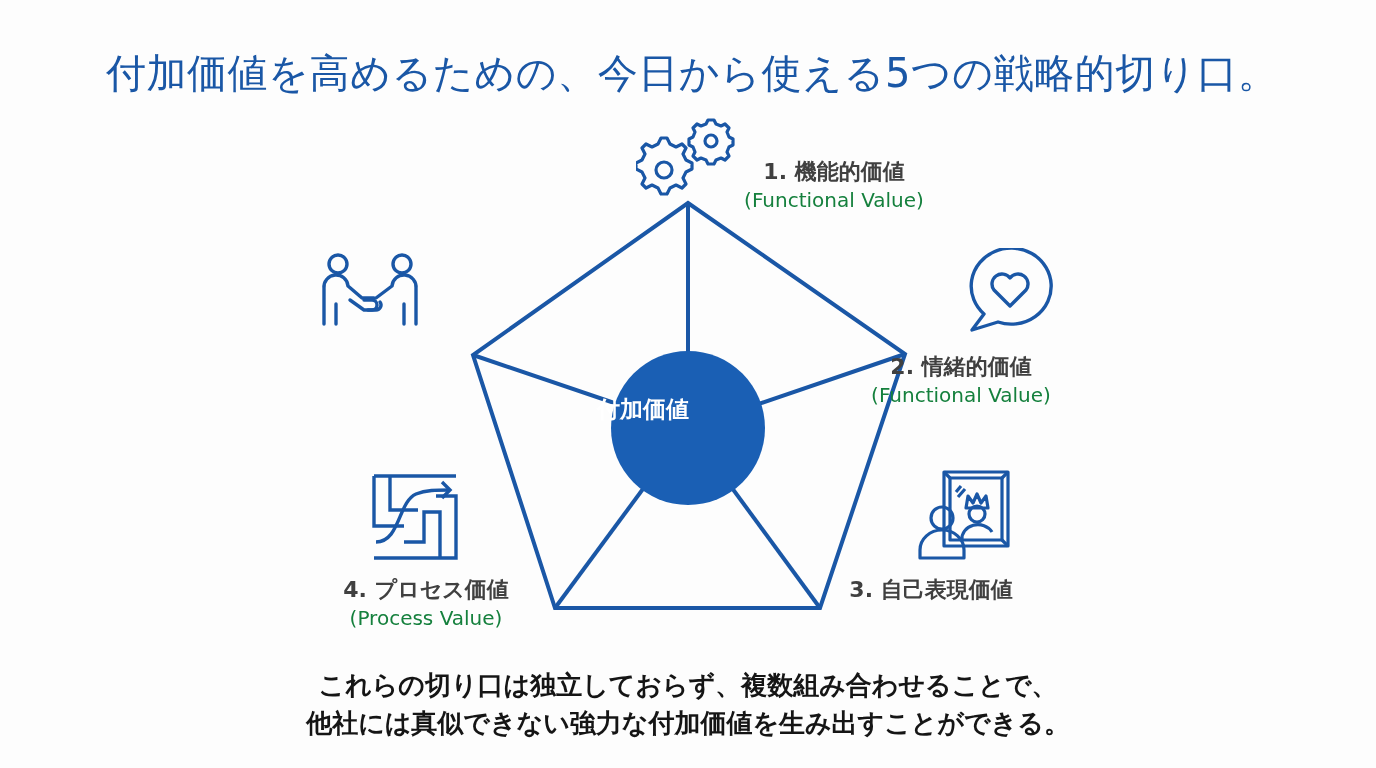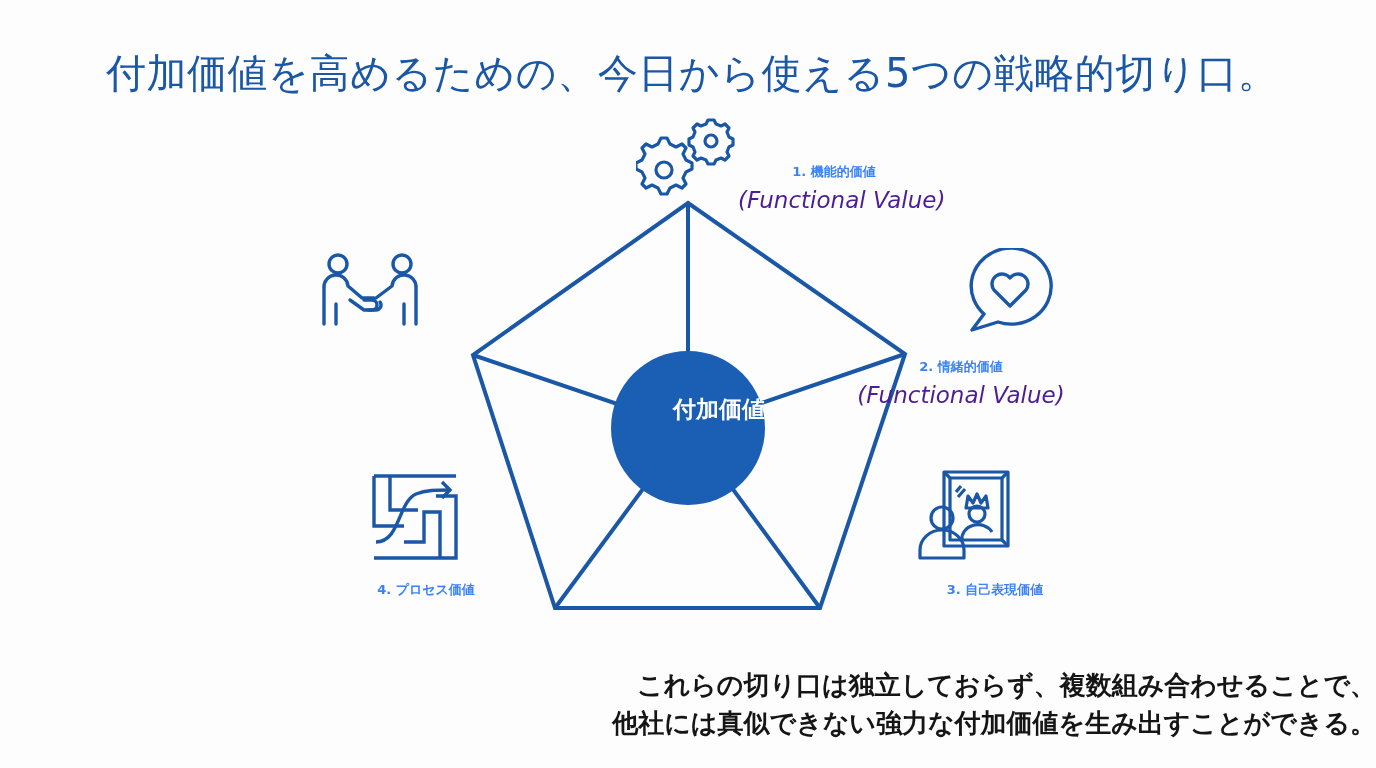--- a/index.html
+++ b/index.html
@@ -8,31 +8,31 @@
       background: #fdfdfd; position: relative;
       font-family: "DejaVu Sans", "Liberation Sans", sans-serif;
     }
     .title {
       position: absolute; left: 78px; top: 46px;
       font-size: 40px; font-weight: normal; color: #1a57a6;
       letter-spacing: 0.5px; white-space: nowrap; margin-left: 28px;
     }
     svg.diagram { position: absolute; left: 0; top: 0; }
     .center-text {
-      position: absolute; left: 611px; top: 392px; width: 154px;
-      text-align: right; color: #ffffff; font-weight: bold;
+      position: absolute; left: 597px; top: 392px; width: 154px;
+      text-align: left; color: #ffffff; font-weight: bold;
       font-size: 23px; line-height: 34px;
     }
     .label { position: absolute; text-align: center; white-space: nowrap; }
-    .label .jp { font-size: 13px; font-weight: bold; color: #3b82f6; line-height: 28px; }
-    .label .en { font-size: 23px; color: #4c1d95; line-height: 28px; font-style: italic; }
+    .label .jp { font-size: 22px; font-weight: bold; color: #404040; line-height: 28px; }
+    .label .en { font-size: 20px; color: #15803d; line-height: 28px; }
     .icon { position: absolute; }
     .footer {
       position: absolute; left: 0; width: 1376px; top: 666px;
-      text-align: right; font-size: 26px; font-weight: bold; color: #151515;
+      text-align: center; font-size: 26px; font-weight: bold; color: #151515;
       line-height: 38px;
     }
   </style>
 </head>
 <body>
 
 <div class="title">付加価値を高めるための、今日から使える5つの戦略的切り口。</div>
 
 <svg class="diagram" width="1376" height="768">
   <g stroke="#1a57a6" stroke-width="4" fill="none" stroke-linejoin="miter">
@@ -83,37 +83,38 @@
     <line x1="94" y1="80" x2="88" y2="74"></line>
     <line x1="42" y1="26" x2="47" y2="20"></line>
       <line x1="44" y1="31" x2="51" y2="23"></line>
     <path d="M52,42 L54,30 L59,37 L63,28 L67,37 L72,30 L74,42 Z"></path>
     <circle cx="63" cy="48" r="8"></circle>
     <path d="M48,74 A16,14 0 0 1 78,66"></path>
     <circle cx="28" cy="52" r="11"></circle>
     <path d="M6,92 V84 A22,20 0 0 1 50,84 V92 Z"></path>
   </g>
 </svg>
-<div class="label" style="left:872px;top:576px;width:246px">
+<div class="label" style="left:808px;top:576px;width:246px">
   <div class="jp">3. 自己表現価値</div>
 </div>
 
 <svg class="icon" style="left:370px;top:472px" width="90" height="90" viewBox="0 0 90 90">
   <g fill="none" stroke="#1a57a6" stroke-width="3.4" stroke-linejoin="miter">
     <polyline points="4,4 86,4"></polyline>
     <polyline points="4,4 4,54 34,54"></polyline>
     <polyline points="20,4 20,38 48,38"></polyline>
     <polyline points="4,86 86,86 86,24 66,24"></polyline>
     <polyline points="70,86 70,40 54,40 54,70 34,70"></polyline>
     <path d="M6,70 C30,70 28,30 46,22 C56,18 66,18 80,18"></path>
     <polyline points="72,10 80,18 72,26"></polyline>
   </g>
 </svg>
 <div class="label" style="left:332px;top:576px;width:188px">
   <div class="jp">4. プロセス価値</div>
+  <div class="en">(Process Value)</div>
 </div>
 
 <svg class="icon" style="left:320px;top:252px" width="100" height="76" viewBox="0 0 100 76">
   <g fill="none" stroke="#1a57a6" stroke-width="3.4" stroke-linejoin="round" stroke-linecap="round">
     <circle cx="18" cy="12" r="9"></circle>
     <circle cx="82" cy="12" r="9"></circle>
     <path d="M4,72 V36 A12,12 0 0 1 28,34 L42,46 L54,46"></path>
     <path d="M16,72 V52"></path>
     <path d="M96,72 V36 A12,12 0 0 0 72,34 L56,46"></path>
     <path d="M84,72 V52"></path>

